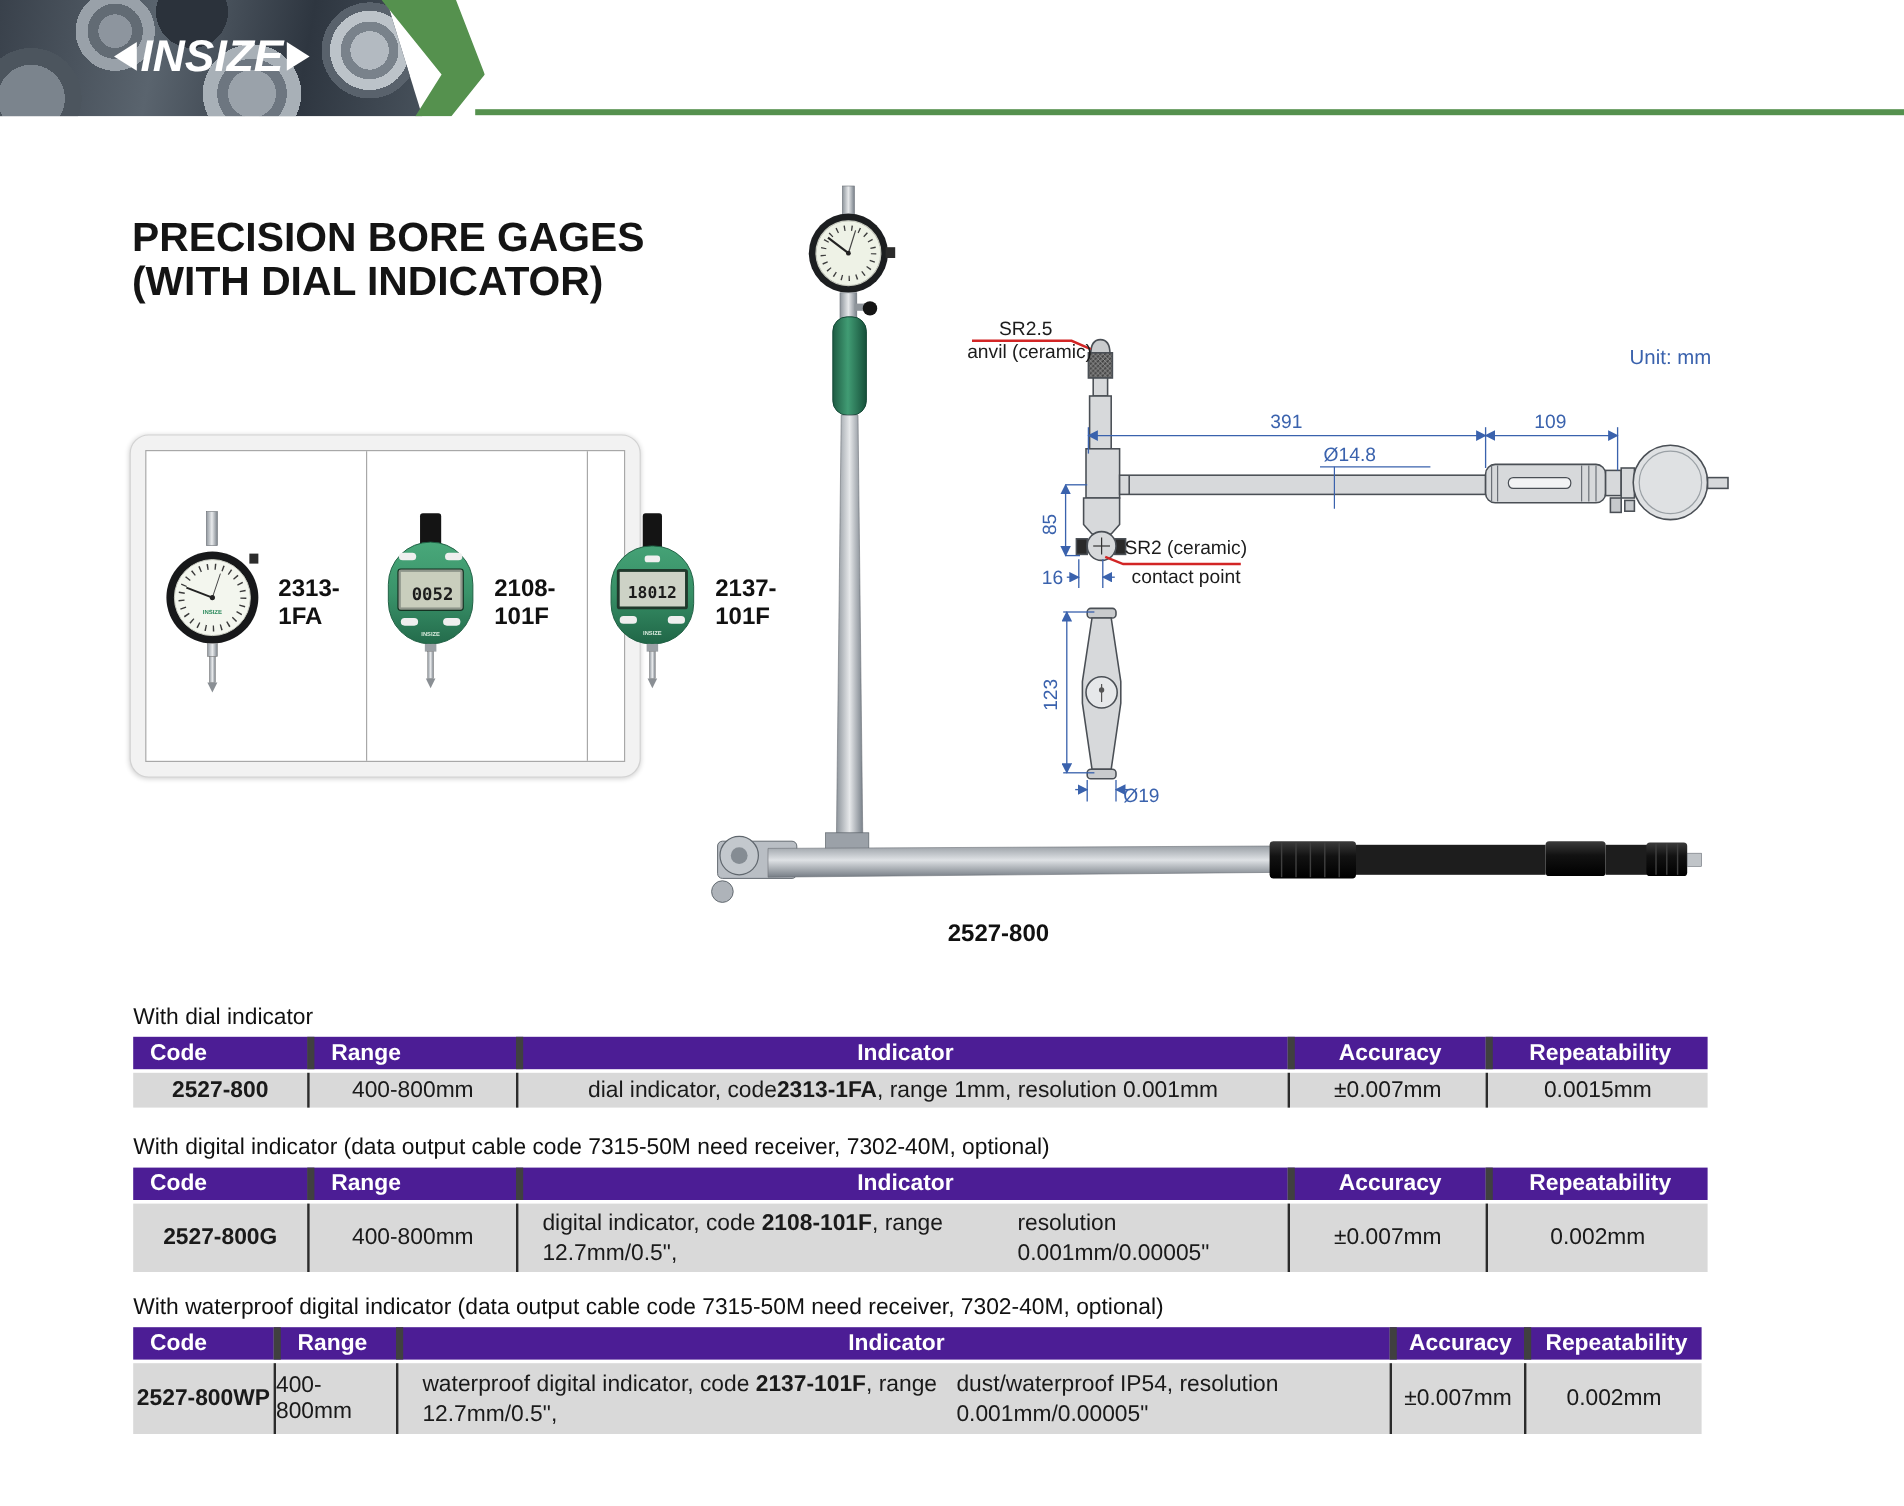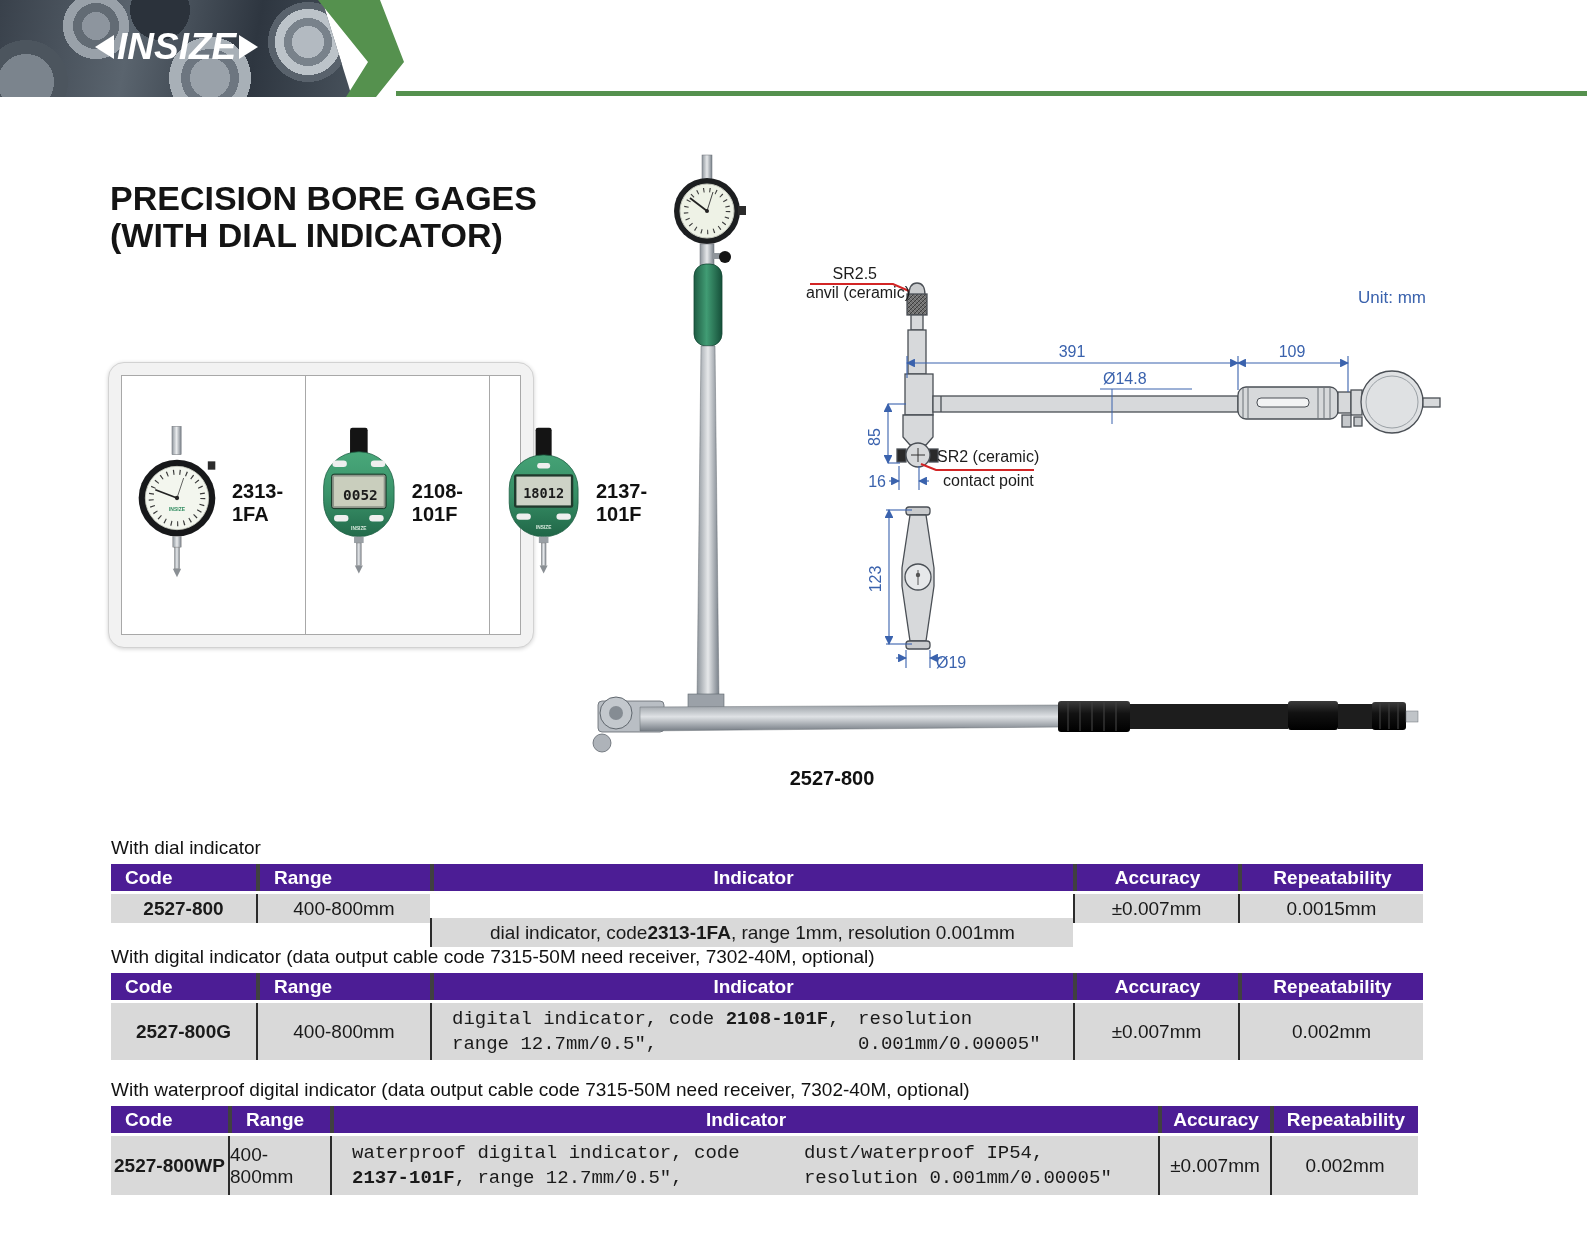--- a/index.html
+++ b/index.html
@@ -45,42 +45,42 @@
   .unit-t{fill:#3a62ad;font-size:17px;}
   .prod-label{position:absolute;left:752px;top:767px;width:160px;text-align:center;
        font-size:20px;font-weight:bold;color:#111;}
 
   
   .tbl{position:absolute;left:111px;width:1325px;}
   .tbl .cap{font-size:19px;font-weight:normal;margin:0 0 5px 0;color:#111;}
   .trow{display:flex;}
   .trow.head .c{background:#4c1d95;color:#fff;font-weight:bold;height:27px;line-height:27px;
        font-size:19px;box-sizing:border-box;text-align:center;}
-  .trow.head .c + .c{border-left:4px solid #404040;}
+  .trow.head .c + .c{border-left:6px solid #404040;}
   .trow.head .c.al{text-align:left;padding-left:14px;}
   .trow.body{margin-top:3px;}
   .trow.body .c{background:#d9d9d9;font-size:19px;box-sizing:border-box;color:#1a1a1a;
        display:flex;align-items:center;justify-content:center;}
   .trow.body .c + .c{border-left:2px solid #2b2b2b;}
   .trow.body .c.code{font-weight:bold;}
   .cols-a .c:nth-child(1){width:145px}
   .cols-a .c:nth-child(2){width:174px}
   .cols-a .c:nth-child(3){width:643px}
   .cols-a .c:nth-child(4){width:165px}
   .cols-a .c:nth-child(5){width:185px}
   .cols-b .c:nth-child(1){width:117px}
   .cols-b .c:nth-child(2){width:102px}
   .cols-b .c:nth-child(3){width:828px}
   .cols-b .c:nth-child(4){width:112px}
   .cols-b .c:nth-child(5){width:148px}
   .t1 .trow.body .c{height:29px}
   .t2 .trow.body .c{height:57px}
   .t3 .trow.body .c{height:59px}
-  .c.ind-center{display:block;text-align:center;line-height:29px;margin-top:24px;}
-  .c.ind-left{display:block;text-align:left;padding:0 8px 0 20px;line-height:25px;font-family:Liberation Mono, monospace;}
+  .c.ind-center{display:block;text-align:center;line-height:29px;}
+  .c.ind-left{display:block;text-align:left;padding:0 8px 0 20px;line-height:25px;}
 </style>
 </head>
 <body>
 
 <div class="page">
 
   <div>
     <div class="hdr-photo">
       <div class="hdr-logo">
         <span class="tri-l"></span>

